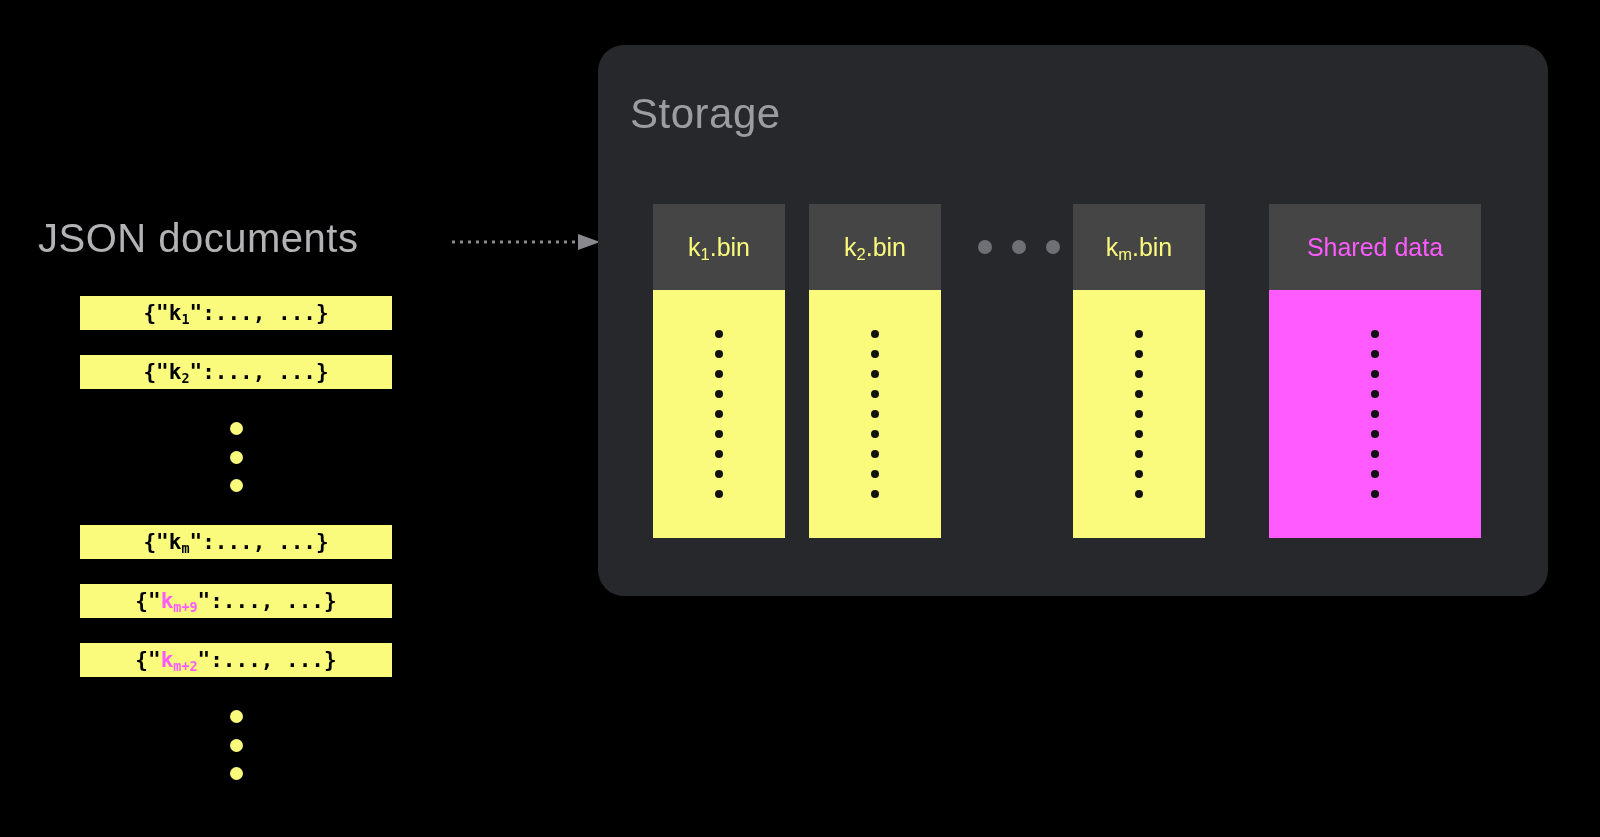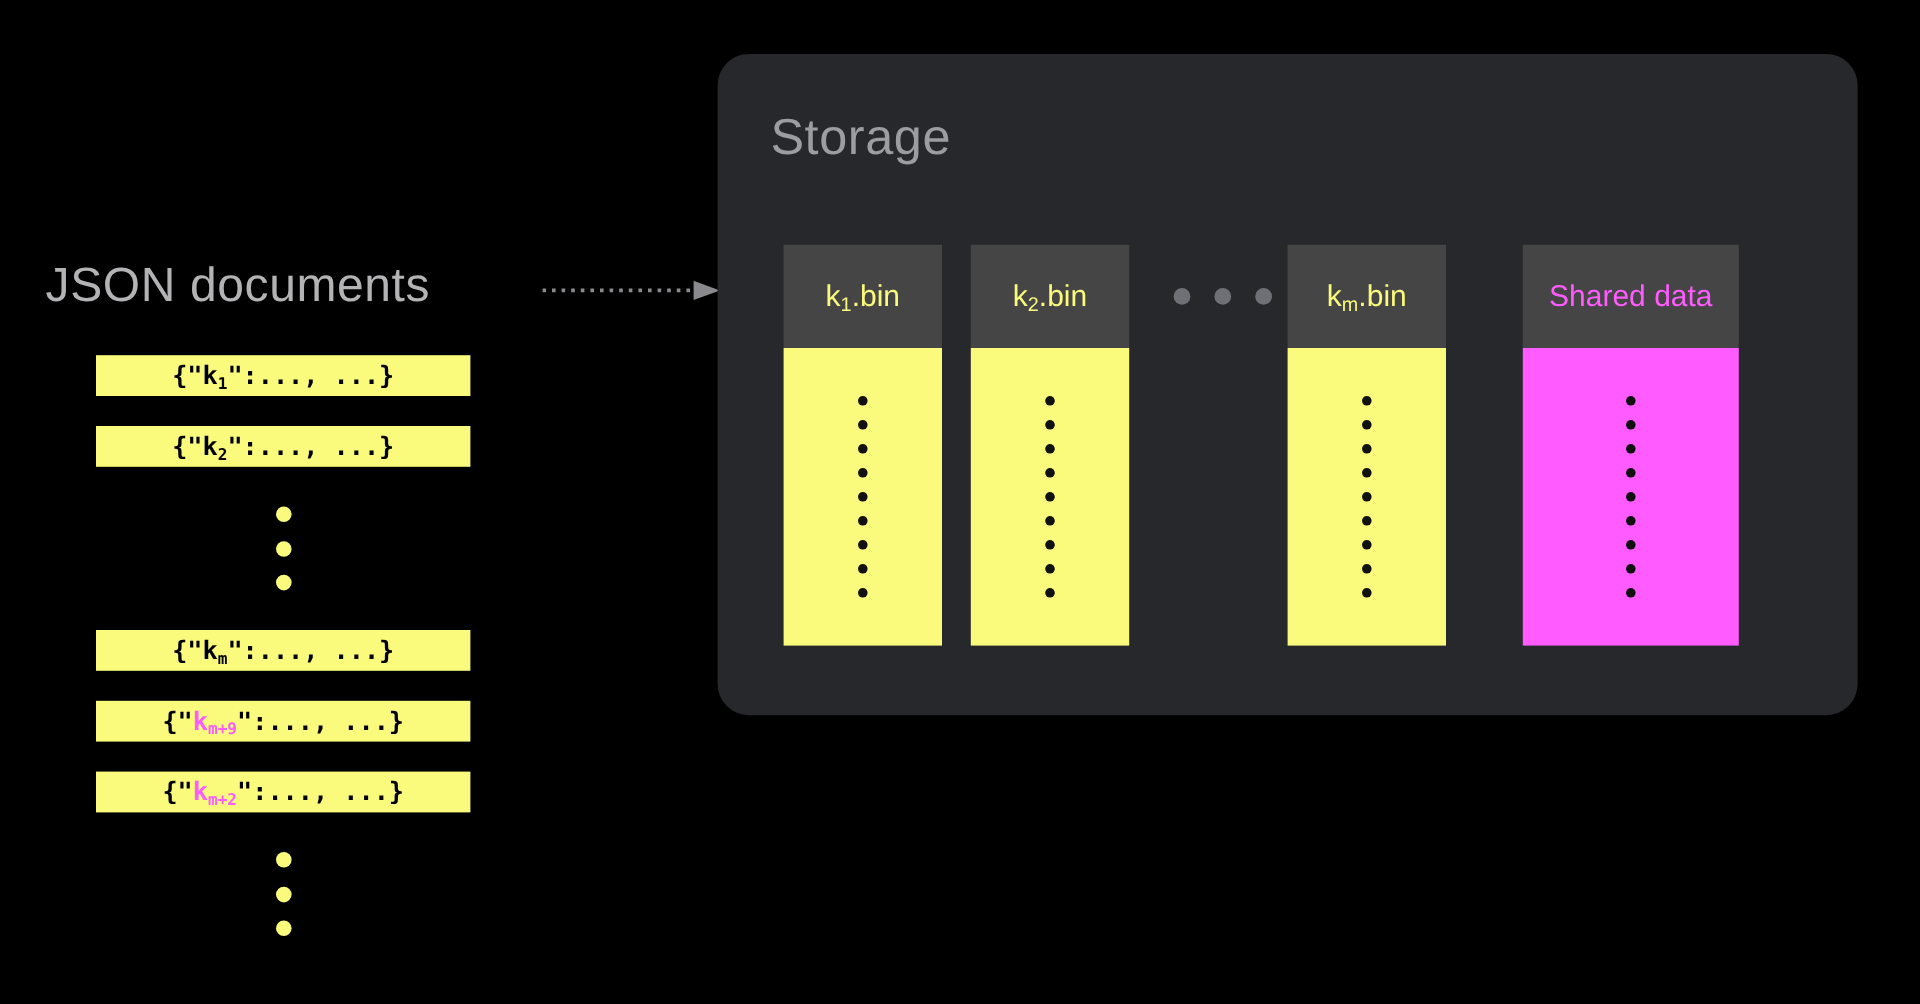--- a/index.html
+++ b/index.html
@@ -92,21 +92,21 @@
     position: absolute;
     left: 598px;
     top: 45px;
     width: 950px;
     height: 551px;
     background: #26282c;
     border-radius: 26px;
   }
   #storage-title {
     position: absolute;
-    left: 44px;
+    left: 32px;
     top: 45px;
     font-size: 42px;
     font-weight: 300;
     color: #9b9da1;
     letter-spacing: 0.5px;
   }
 
   #bins {
     position: absolute;
     left: 55px;
@@ -153,21 +153,21 @@
     width: 8px;
     height: 8px;
     border-radius: 50%;
     background: #111111;
     margin: 6px 0;
   }
 
   .bin.w-k1 .bin-header, .bin.w-k1 .bin-body { width: 132px; }
   .bin.w-k2 .bin-header, .bin.w-k2 .bin-body { width: 132px; }
   .bin.w-km .bin-header, .bin.w-km .bin-body { width: 132px; }
-  .bin.w-shared .bin-header, .bin.w-shared .bin-body { width: 180px; }
+  .bin.w-shared .bin-header, .bin.w-shared .bin-body { width: 212px; }
 
   .bin-gap {
     width: 108px;
     height: 86px;
     display: flex;
     align-items: center;
     justify-content: center;
   }
   .bin-gap i {
     display: block;

